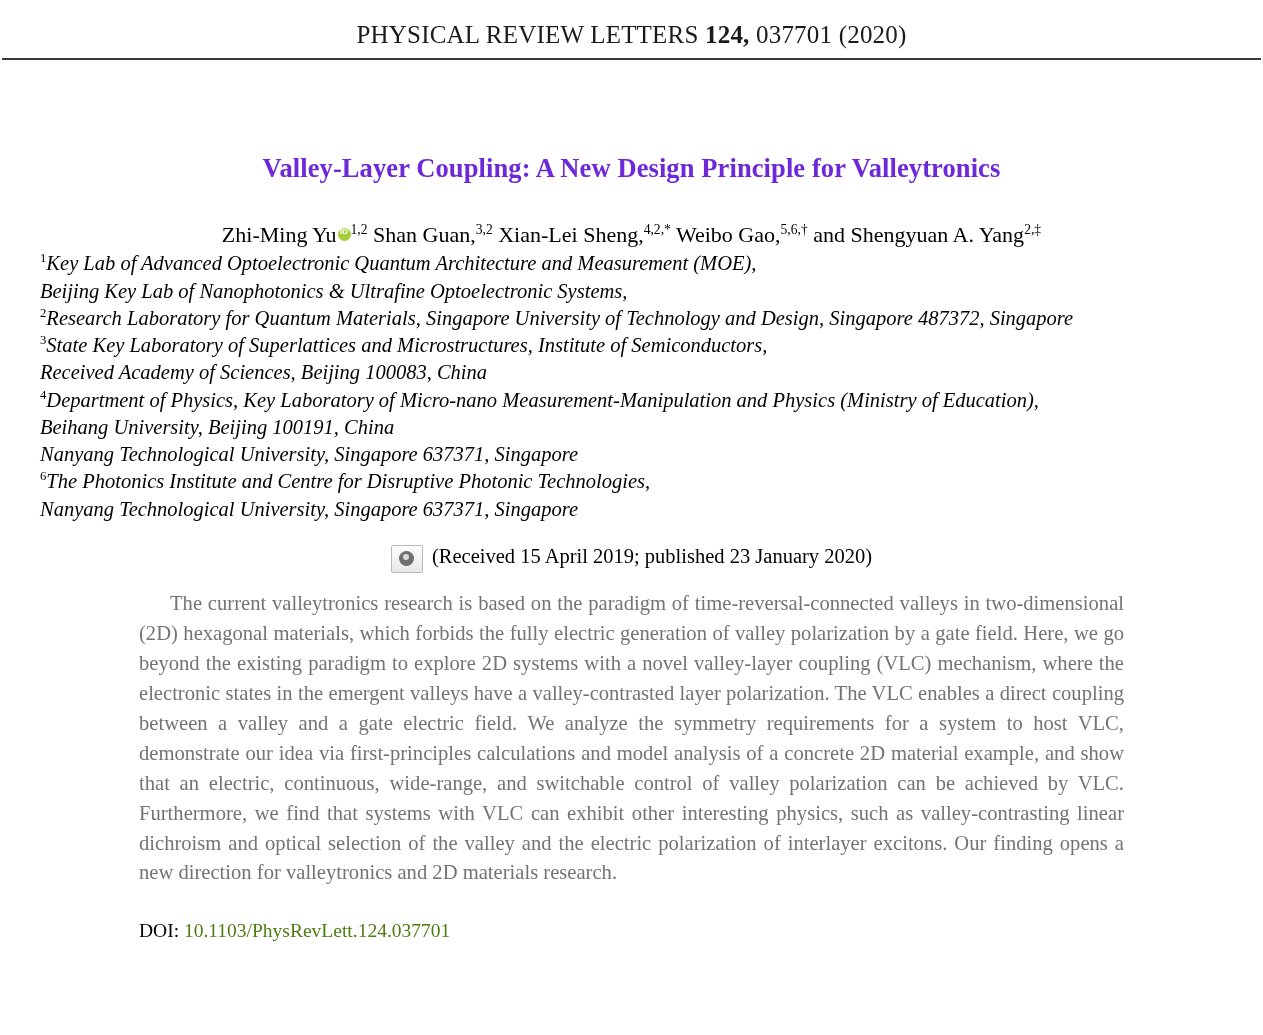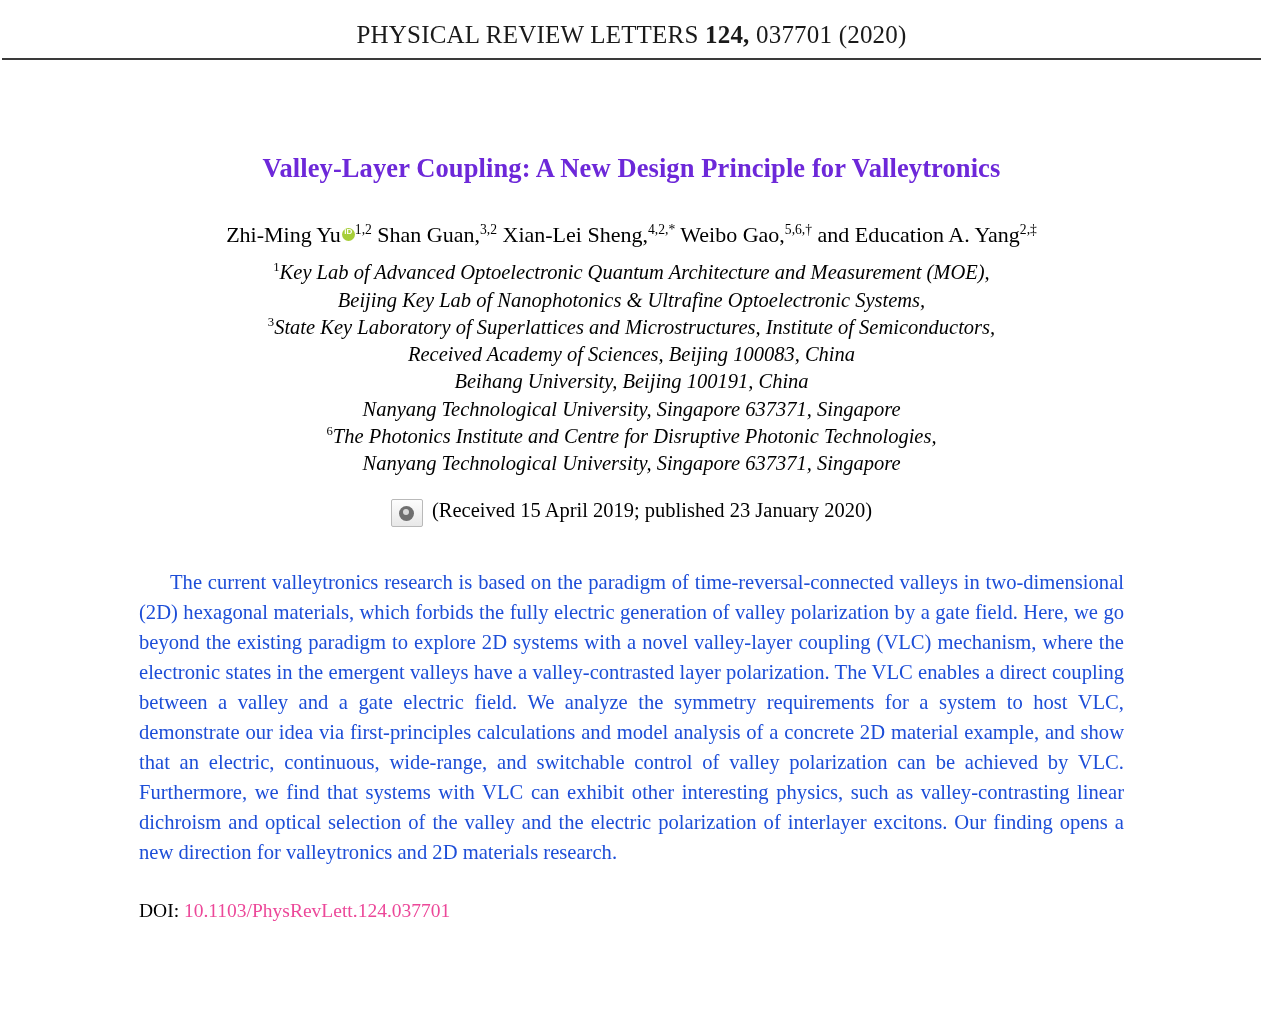--- a/index.html
+++ b/index.html
@@ -76,25 +76,26 @@
     width: 13px;
     text-align: center;
     font-size: 8px;
     font-weight: bold;
     color: #ffffff;
     font-family: "Liberation Sans", sans-serif;
   }
 
   
   .affiliations {
-    text-align: center;
+    text-align: left;
     font-style: italic;
     font-size: 20.5px;
     line-height: 1.33;
-    margin-top: 11px;
+    margin-top: 2px;
+    padding-left: 40px;
   }
   .affiliations .aff {
     display: block;
     white-space: nowrap;
   }
   .affiliations sup {
     font-size: 0.62em;
     vertical-align: super;
     font-style: normal;
     line-height: 0;
@@ -132,64 +133,66 @@
     left: 4px;
     top: 3px;
     width: 6px;
     height: 6px;
     border-radius: 50%;
     background: #d9d9d9;
   }
 
   
   .abstract {
-    margin: 41px 139px 0 139px;
+    margin: 16px 139px 0 139px;
     font-size: 20.6px;
     line-height: 1.455;
     text-align: justify;
     text-justify: inter-word;
     text-indent: 31px;
-    color: #1d4ed8;
+    color: #737373;
   }
 
   
   .doi-line {
     margin: 32px 0 0 139px;
     font-size: 19.5px;
     color: #3a3a8c;
   }
   .doi-label {
     color: #000000;
   }
   .doi-link {
-    color: #ec4899;
+    color: #4d7c0f;
     text-decoration: none;
   }
 </style>
 </head>
 <body>
 
 <div class="journal-header">
   <span class="jtitle">PHYSICAL REVIEW LETTERS</span>
   <span class="vol">124,</span>
   <span>037701 (2020)</span>
 </div>
 <div class="rule"></div>
 
 <div class="paper-title">Valley-Layer Coupling: A New Design Principle for Valleytronics</div>
 
 <div class="authors">
-  <span>Zhi-Ming Yu</span><span class="orcid"></span><span><sup>1,2</sup></span><span> Shan Guan,</span><sup>3,2</sup><span> Xian-Lei Sheng,</span><sup>4,2,*</sup><span> Weibo Gao,</span><sup>5,6,†</sup><span> and Education A. Yang</span><sup>2,‡</sup>
+  <span>Zhi-Ming Yu</span><span class="orcid"></span><span><sup>1,2</sup></span><span> Shan Guan,</span><sup>3,2</sup><span> Xian-Lei Sheng,</span><sup>4,2,*</sup><span> Weibo Gao,</span><sup>5,6,†</sup><span> and Shengyuan A. Yang</span><sup>2,‡</sup>
 </div>
 
 <div class="affiliations">
   <span class="aff"><sup>1</sup><span>Key Lab of Advanced Optoelectronic Quantum Architecture and Measurement (MOE),</span></span>
   <span class="aff"><sup></sup><span>Beijing Key Lab of Nanophotonics &amp; Ultrafine Optoelectronic Systems,</span></span>
+  <span class="aff"><sup>2</sup><span>Research Laboratory for Quantum Materials, Singapore University of Technology and Design, Singapore 487372, Singapore</span></span>
   <span class="aff"><sup>3</sup><span>State Key Laboratory of Superlattices and Microstructures, Institute of Semiconductors,</span></span>
   <span class="aff"><sup></sup><span>Received Academy of Sciences, Beijing 100083, China</span></span>
+  <span class="aff"><sup>4</sup><span>Department of Physics, Key Laboratory of Micro-nano Measurement-Manipulation and Physics (Ministry of Education),</span></span>
   <span class="aff"><sup></sup><span>Beihang University, Beijing 100191, China</span></span>
   <span class="aff"><sup></sup><span>Nanyang Technological University, Singapore 637371, Singapore</span></span>
   <span class="aff"><sup>6</sup><span>The Photonics Institute and Centre for Disruptive Photonic Technologies,</span></span>
   <span class="aff"><sup></sup><span>Nanyang Technological University, Singapore 637371, Singapore</span></span>
 </div>
 
 <div class="received-row">
   <span class="crossmark">
       <span class="dot"></span>
     </span>

